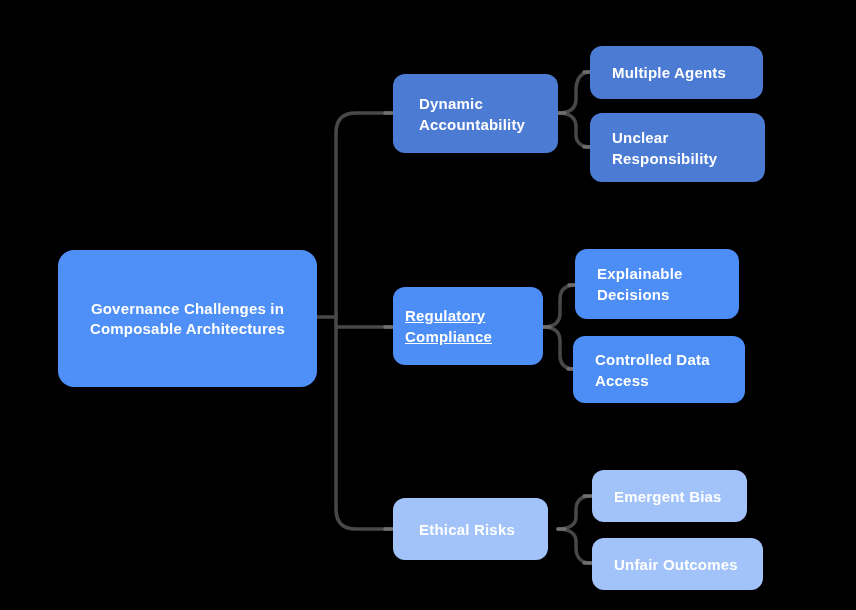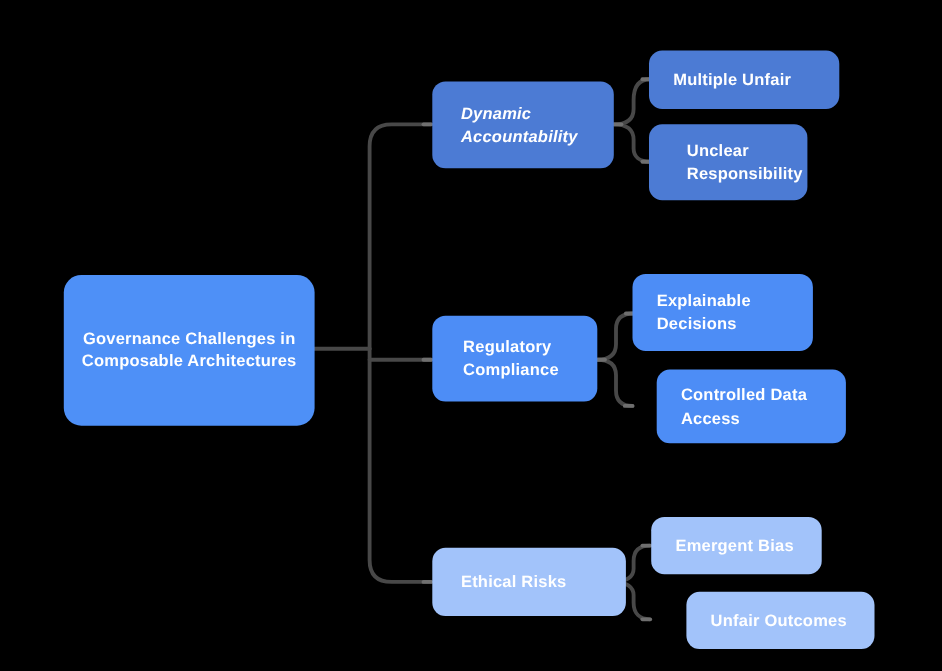--- a/index.html
+++ b/index.html
@@ -17,30 +17,30 @@
     box-sizing:border-box;
     color:#fff;
     font-weight:700;
     font-size:15px;
     line-height:21px;
     border-radius:12px;
     letter-spacing:.2px;
   }
   .node.center{justify-content:center;text-align:center;line-height:20px;border-radius:16px;}
   
-  #n-root{left:58px;top:250px;width:228px;height:137px;padding:0 16px;}
-  #n-da  {left:393px;top:74px;width:165px;height:79px;padding-left:26px;padding-right:10px;font-style:italic;}
+  #n-root{left:58px;top:250px;width:259px;height:137px;padding:0 16px;}
+  #n-da  {left:393px;top:74px;width:165px;height:79px;padding-left:26px;padding-right:10px;}
   #n-ma  {left:590px;top:46px;width:173px;height:53px;padding-left:22px;padding-right:8px;}
-  #n-ur  {left:590px;top:113px;width:144px;height:69px;padding-left:38px;padding-right:8px;justify-content:center;}
-  #n-rc  {left:393px;top:287px;width:150px;height:78px;padding-left:28px;padding-right:8px;}
+  #n-ur  {left:590px;top:113px;width:175px;height:69px;padding-left:22px;padding-right:8px;}
+  #n-rc  {left:393px;top:287px;width:150px;height:78px;padding-left:12px;padding-right:8px;text-decoration:underline;}
   #n-ed  {left:575px;top:249px;width:164px;height:70px;padding-left:22px;padding-right:8px;}
   #n-cda {left:573px;top:336px;width:172px;height:67px;padding-left:22px;padding-right:8px;}
-  #n-er  {left:393px;top:498px;width:176px;height:62px;padding-left:26px;padding-right:8px;}
+  #n-er  {left:393px;top:498px;width:155px;height:62px;padding-left:26px;padding-right:8px;}
   #n-eb  {left:592px;top:470px;width:155px;height:52px;padding-left:22px;padding-right:8px;}
-  #n-uo  {left:624px;top:538px;width:171px;height:52px;padding-left:22px;padding-right:8px;}
+  #n-uo  {left:592px;top:538px;width:171px;height:52px;padding-left:22px;padding-right:8px;}
 </style>
 </head>
 <body>
 
 <div class="canvas" style="background: rgb(0, 0, 0);">
 
   <svg class="edges" viewBox="0 0 856 610">
     <g fill="none" stroke-width="3.5" stroke-linecap="round" stroke-linejoin="round" stroke="#484848">
 
       <path d="M275,317 H336"></path>
@@ -78,33 +78,33 @@
   </svg>
 
   <div class="node center" id="n-root" style="background: rgb(78, 144, 247);">
     <span>Governance Challenges in Composable Architectures</span>
   </div>
 
   <div class="node" id="n-da" style="background: rgb(76, 123, 212);">
     <span>Dynamic Accountability</span>
   </div>
   <div class="node" id="n-ma" style="background: rgb(76, 123, 212);">
-    <span>Multiple Unfair</span>
+    <span>Multiple Agents</span>
   </div>
   <div class="node" id="n-ur" style="background: rgb(76, 123, 212);">
     <span>Unclear Responsibility</span>
   </div>
 
   <div class="node" id="n-rc" style="background: rgb(77, 141, 246);">
     <span>Regulatory Compliance</span>
   </div>
   <div class="node" id="n-ed" style="background: rgb(77, 141, 246);">
     <span>Explainable Decisions</span>
   </div>
-  <div class="node" id="n-cda" style="background: rgb(77, 141, 246); margin-left: 24px;">
+  <div class="node" id="n-cda" style="background: rgb(77, 141, 246);">
     <span>Controlled Data Access</span>
   </div>
 
   <div class="node" id="n-er" style="background: rgb(162, 195, 250);">
     <span>Ethical Risks</span>
   </div>
   <div class="node" id="n-eb" style="background: rgb(162, 195, 250); text-align: center;">
     <span>Emergent Bias</span>
   </div>
   <div class="node" id="n-uo" style="background: rgb(162, 195, 250);">

